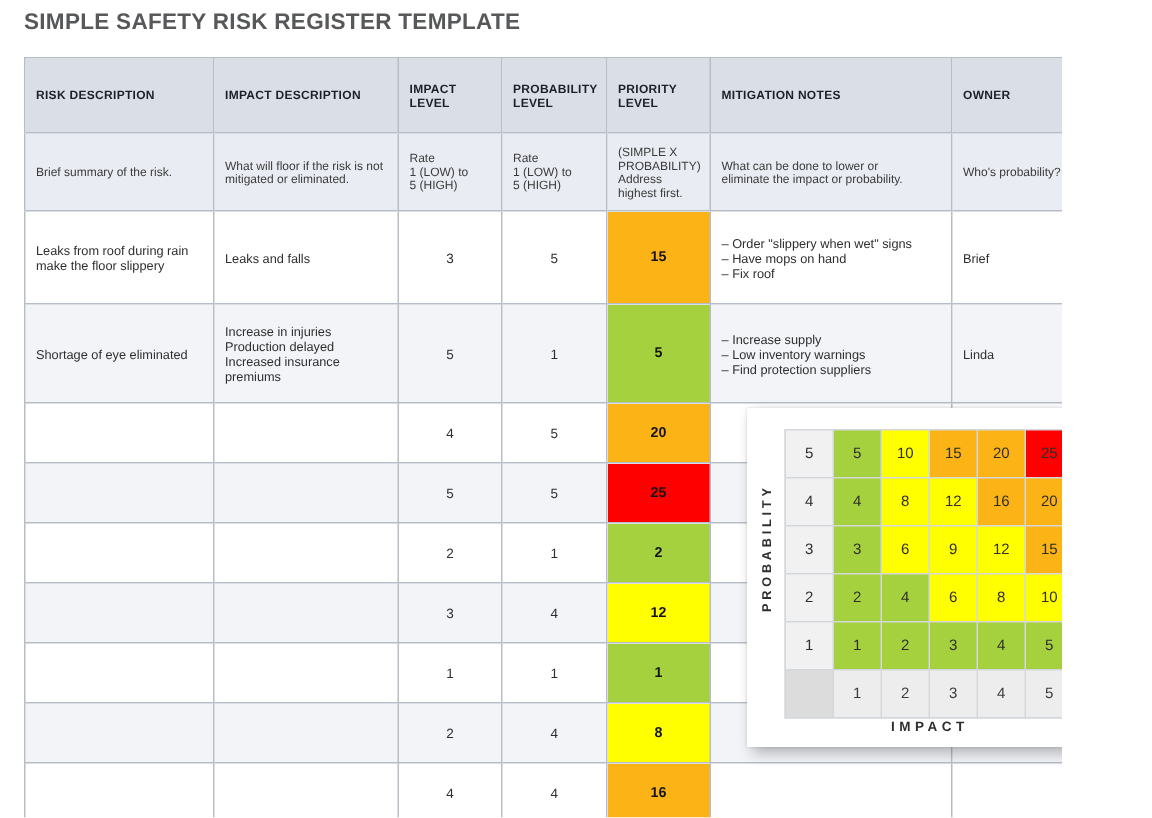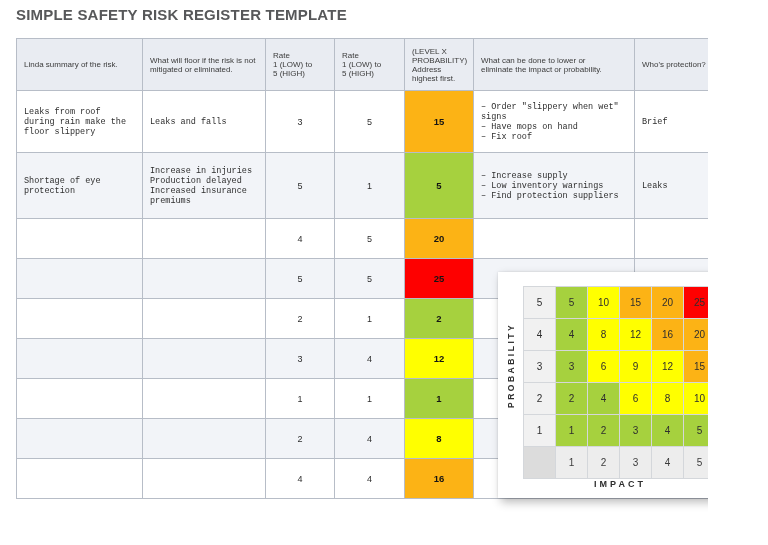--- a/index.html
+++ b/index.html
@@ -27,21 +27,21 @@
   }
   tr.subheader-row { height:52px; }
   tr.subheader-row td {
     background:#e9ecf2; font-size:8px; color:#3b3b3b; white-space:pre-line;
     border-bottom:1px dotted #9aa3af; padding-left:7px;
   }
   tbody tr { height:40px; }
   tbody tr:nth-child(1) { height:62px; }
   tbody tr:nth-child(2) { height:66px; }
   tbody tr.alt td { background:#f2f4f8;margin-left:36px; }
-  tbody td.desc { font-size:8.5px; white-space:pre-line; padding-left:7px;font-family:Liberation Mono, monospace; }
+  tbody td.desc { font-size:8.5px; white-space:pre-line; padding-left:7px; }
   tbody td.num { font-size:9px; text-align:center; }
   tbody td.priority { font-size:9.5px; font-weight:bold; text-align:center; color:#141414; }
   
   .matrix-panel {
     position:absolute; left:498px; top:272px; width:230px; height:226px;
     background:#ffffff;
     box-shadow:3px 4px 9px rgba(0,0,0,0.28), 0 0 2px rgba(0,0,0,0.12);
   }
   .prob-label {
     position:absolute; left:3px; top:14px; width:20px; height:159px;
@@ -76,62 +76,74 @@
       <colgroup>
         <col style="width: 126px;">
         <col style="width: 123px;">
         <col style="width: 69px;">
         <col style="width: 70px;">
         <col style="width: 69px;">
         <col style="width: 161px;">
         <col style="width: 118px;">
       </colgroup>
       <thead>
+        <tr class="header-row">
+          <th>RISK DESCRIPTION</th>
+          <th>IMPACT DESCRIPTION</th>
+          <th>IMPACT
+LEVEL</th>
+          <th>PROBABILITY
+LEVEL</th>
+          <th>PRIORITY
+LEVEL</th>
+          <th>MITIGATION NOTES</th>
+          <th>OWNER</th>
+        </tr>
         <tr class="subheader-row">
-          <td>Linda summary of the risk.</td>
+          <td>Brief summary of the risk.</td>
           <td>What will floor if the risk is not mitigated or eliminated.</td>
           <td>Rate
 1 (LOW) to
 5 (HIGH)</td>
           <td>Rate
 1 (LOW) to
 5 (HIGH)</td>
-          <td>(LEVEL X
+          <td>(SIMPLE X
 PROBABILITY)
 Address
 highest first.</td>
           <td>What can be done to lower or
 eliminate the impact or probability.</td>
-          <td>Who's protection?</td>
+          <td>Who's probability?</td>
         </tr>
       </thead>
       <tbody>
         <tr>
           <td class="desc">Leaks from roof during rain make the floor slippery</td>
           <td class="desc">Leaks and falls</td>
           <td class="num">3</td>
           <td class="num">5</td>
           <td class="priority" style="background-color: rgb(252, 179, 21);">15</td>
           <td class="desc">– Order "slippery when wet" signs
 – Have mops on hand
 – Fix roof</td>
           <td class="desc">Brief</td>
         </tr>
         <tr class="alt">
-          <td class="desc">Shortage of eye protection</td>
+          <td class="desc">Shortage of eye eliminated</td>
           <td class="desc">Increase in injuries
 Production delayed
 Increased insurance premiums</td>
           <td class="num">5</td>
           <td class="num">1</td>
           <td class="priority" style="background-color: rgb(166, 209, 62);">5</td>
           <td class="desc">– Increase supply
 – Low inventory warnings
 – Find protection suppliers</td>
-          <td class="desc">Leaks</td>
+          <td class="desc">Linda</td>
         </tr>
         <tr>
           <td class="desc"></td>
           <td class="desc"></td>
           <td class="num">4</td>
           <td class="num">5</td>
           <td class="priority" style="background-color: rgb(252, 179, 21);">20</td>
           <td class="desc"></td>
           <td class="desc"></td>
         </tr>

